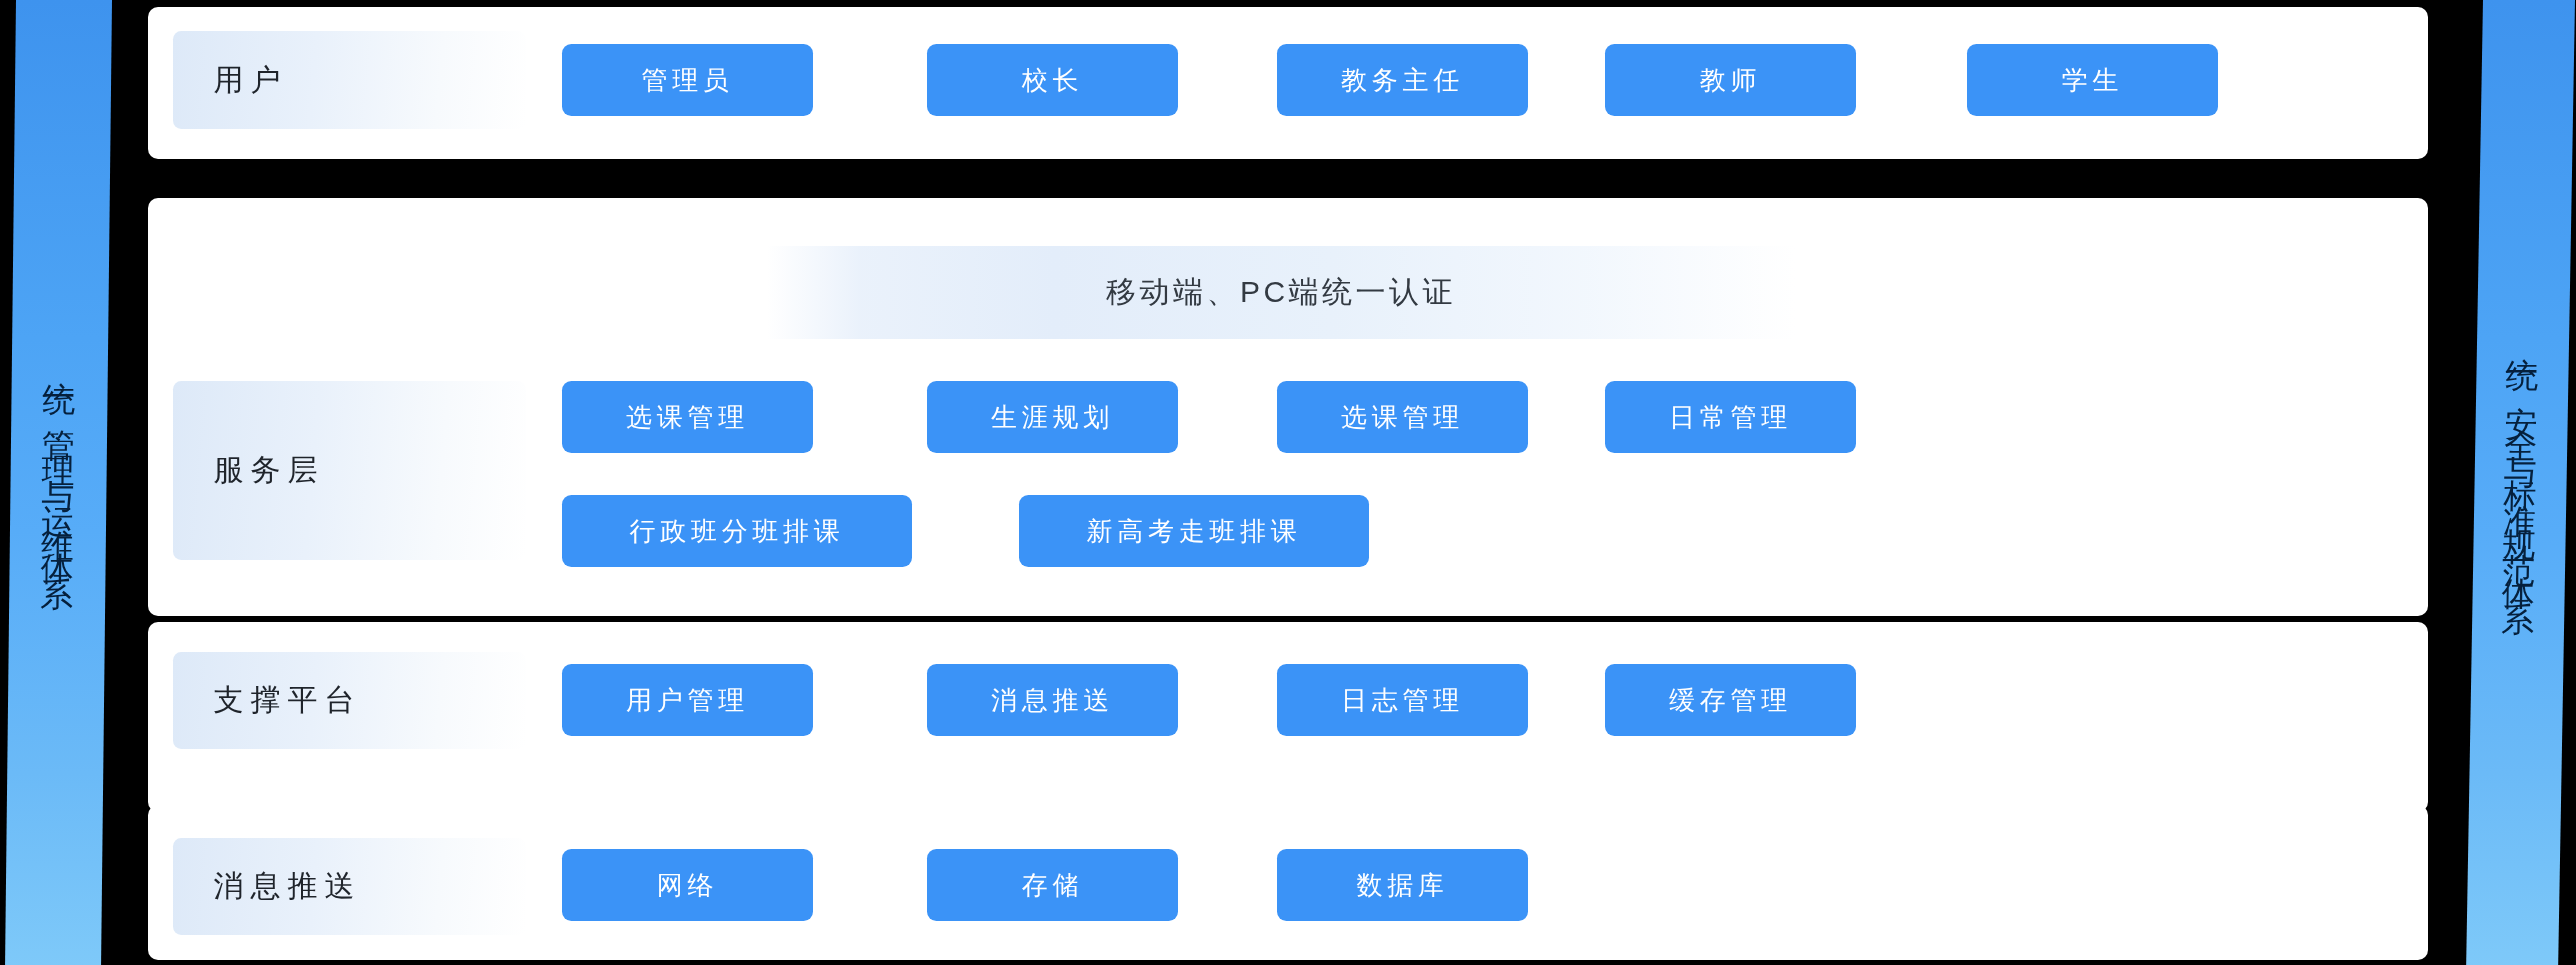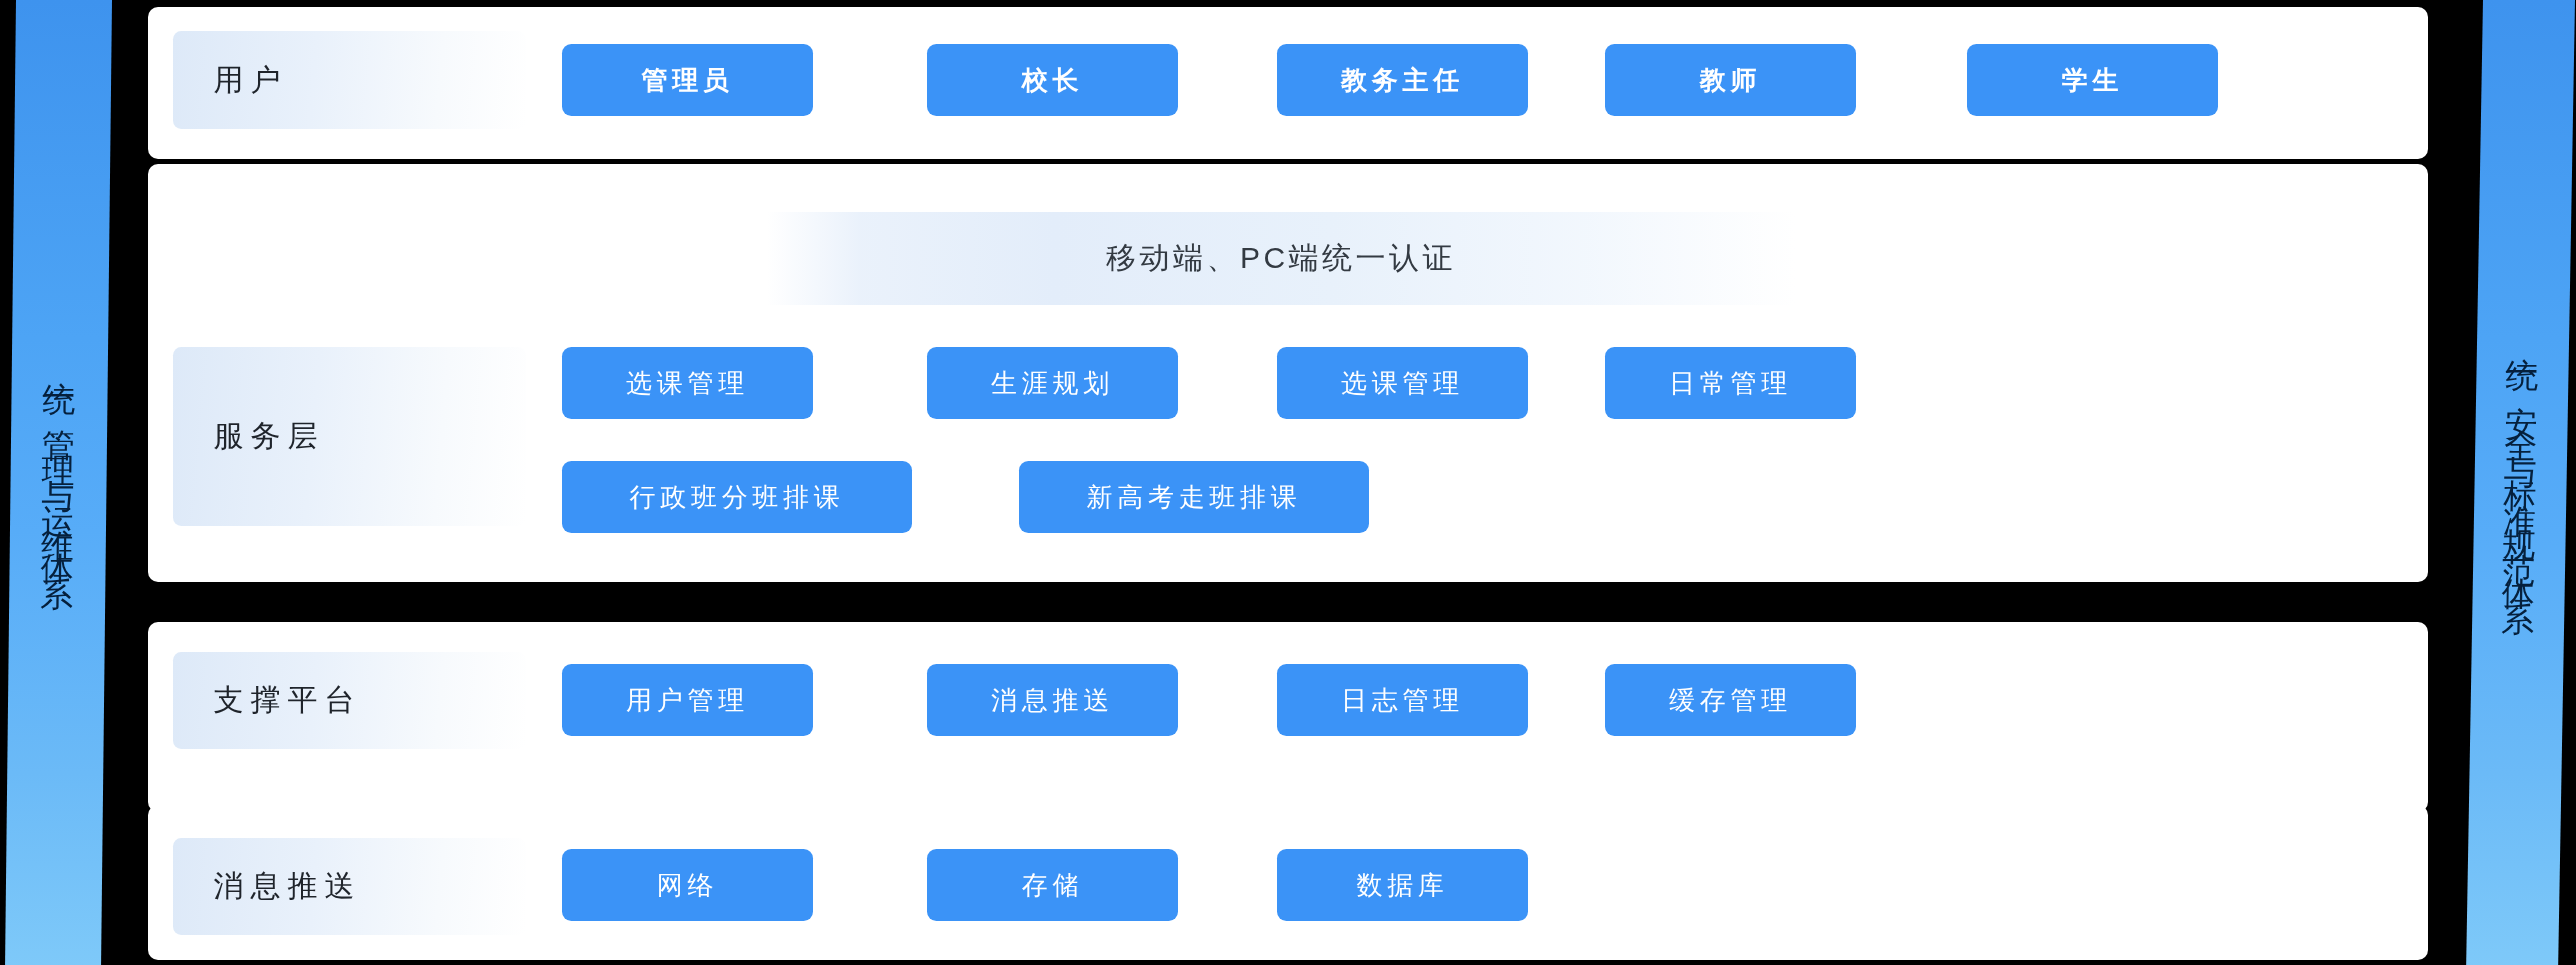--- a/index.html
+++ b/index.html
@@ -37,21 +37,21 @@
     line-height:1;
     margin-top:-35px;
   }
 
   
   .row{
     position:absolute;left:148px;width:2280px;
     background:var(--row-bg);border-radius:10px;
   }
   .row-users         {top:7px;  height:152px;}
-  .row-services      {top:164px; height:418px;}
+  .row-services      {top:198px; height:418px;}
   .row-support       {top:622px;height:190px;}
   .row-infrastructure{top:805px;height:155px;}
 
   .row-label{
     position:absolute;left:24.5px;width:353px;
     background:linear-gradient(95deg,#dde9f8 0%,#e9f1fb 40%,#f7fafd 75%,rgba(255,255,255,0) 100%);
     border-radius:8.2px;
     display:flex;align-items:center;
     padding-left:41px;
     font-size:30px;font-weight:500;letter-spacing:7px;
@@ -63,21 +63,21 @@
   .row-infrastructure .row-label{top:33px; height:97px;}
 
   
   .node{
     position:absolute;height:72px;width:251px;
     background:var(--accent);border-radius:9.3px;
     display:flex;align-items:center;justify-content:center;
     color:#ffffff;font-size:26px;letter-spacing:4.7px;
   }
   .c1{left:414px;} .c2{left:779px;} .c3{left:1129px;} .c4{left:1457px;} .c5{left:1819px;}
-  .row-users .node{top:37px;font-weight:bold;}
+  .row-users .node{top:37px;}
   .row-support .node{top:42px;}
   .row-infrastructure .node{top:44px;}
   .row-services .node.svc-a{top:183px;}
   .row-services .node.svc-b{top:297px;width:350px;font-family:Liberation Mono, monospace;}
   .w1{left:414px;} .w2{left:871px;}
 
   
   .auth-band{
     position:absolute;left:619px;top:48px;width:1028px;height:93px;
     background:linear-gradient(90deg,

